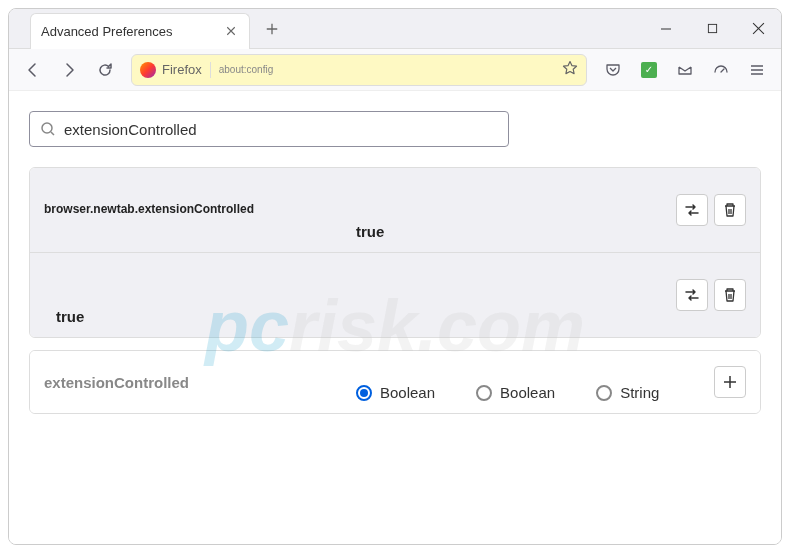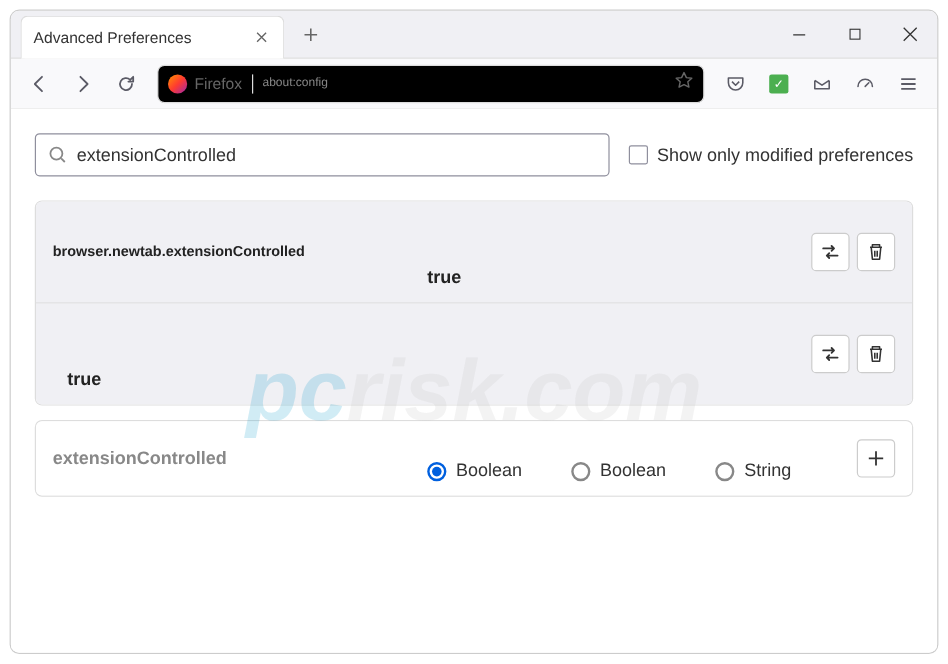--- a/index.html
+++ b/index.html
@@ -1,31 +1,31 @@
 <!DOCTYPE html>
 <html><head>
   <meta charset="utf-8">
   <style>
     * { margin: 0; padding: 0; box-sizing: border-box; font-family: -apple-system, BlinkMacSystemFont, "Segoe UI", sans-serif; }
     body { width: 790px; height: 553px; background: #fff; position: relative; overflow: hidden; }
     
     .window-frame { border: 1px solid #ccc; border-radius: 8px; margin: 8px; height: 537px; overflow: hidden; display: flex; flex-direction: column; background: #fff; }
     
     .titlebar { display: flex; align-items: center; height: 40px; background: #f0f0f4; border-bottom: 1px solid #ddd; }
-    .tab { display: flex; align-items: center; background: #fff; border-radius: 6px 6px 0 0; padding: 8px 10px; margin-left: 8px; margin-top: 4px; height: 36px; min-width: 220px; border: 1px solid #ddd; border-bottom: none; }
+    .tab { display: flex; align-items: center; background: #fff; border-radius: 6px 6px 0 0; padding: 8px 10px; margin-left: 21px; margin-top: 4px; height: 36px; min-width: 220px; border: 1px solid #ddd; border-bottom: none; }
     .tab-title { font-size: 13px; color: #333; flex: 1; }
     .tab-close { width: 16px; height: 16px; display: flex; align-items: center; justify-content: center; color: #666; cursor: pointer; }
     .newtab-btn { width: 28px; height: 28px; display: flex; align-items: center; justify-content: center; color: #666; margin-left: 8px; cursor: pointer; font-size: 18px; }
     .window-controls { margin-left: auto; display: flex; }
     .window-btn { width: 46px; height: 40px; display: flex; align-items: center; justify-content: center; color: #333; cursor: pointer; font-size: 14px; }
     
     .toolbar { display: flex; align-items: center; height: 42px; padding: 0 8px; background: #f9f9fb; border-bottom: 1px solid #eee; gap: 4px; }
     .nav-btn { width: 32px; height: 32px; display: flex; align-items: center; justify-content: center; color: #5b5b66; cursor: pointer; border-radius: 4px; }
     .nav-btn svg { width: 16px; height: 16px; }
-    .urlbar { flex: 1; display: flex; align-items: center; background: #000000; border: 1px solid #ddd; border-radius: 6px; height: 32px; padding: 0 8px; margin: 0 6px; }
+    .urlbar { flex: 1; display: flex; align-items: center; background: #fef9c3; border: 1px solid #ddd; border-radius: 6px; height: 32px; padding: 0 8px; margin: 0 6px; }
     .urlbar-identity { display: flex; align-items: center; gap: 6px; padding-right: 8px; border-right: 1px solid #ddd; margin-right: 8px; }
     .firefox-logo { width: 16px; height: 16px; background: linear-gradient(135deg, #ff9500, #ff3b30, #9c27b0); border-radius: 50%; }
     .identity-label { font-size: 13px; color: #666; }
     .urlbar-input { flex: 1; border: none; outline: none; font-size: 10px; color: #888; background: transparent; }
     .urlbar-star { color: #666; cursor: pointer; }
     .toolbar-icon { width: 32px; height: 32px; display: flex; align-items: center; justify-content: center; cursor: pointer; color: #5b5b66; }
     .toolbar-icon svg { width: 16px; height: 16px; }
     .ext-icon { width: 16px; height: 16px; background: #4caf50; border-radius: 2px; display:flex; align-items:center; justify-content:center; color:#fff; font-size:10px;}
     
     .content { flex: 1; padding: 20px; background: #fff; position: relative; }
@@ -155,24 +155,20 @@
     </div>
 
     <div class="search-row">
       <div class="search-box">
         <svg viewBox="0 0 16 16">
             <circle cx="7" cy="7" r="5" stroke="currentColor" stroke-width="1.5" fill="none"></circle>
             <path d="M11 11l3 3" stroke="currentColor" stroke-width="1.5"></path>
           </svg>
         <input class="search-input" value="extensionControlled" style="">
       </div>
-      <label class="modified-check">
-        <span class="checkbox"></span>
-        <span>Show only modified preferences</span>
-      </label>
     </div>
 
     <div class="pref-list">
       <div class="pref-row">
         <div class="pref-name">browser.newtab.extensionControlled</div>
         <div class="pref-value">true</div>
         <div class="pref-actions">
           <div class="pref-btn">
             <svg viewBox="0 0 16 16">
                 <path d="M2 5h9l-2-2m2 2-2 2 M14 11H5l2 2m-2-2 2-2" stroke="currentColor" stroke-width="1.5" fill="none" stroke-linecap="round" stroke-linejoin="round"></path>

